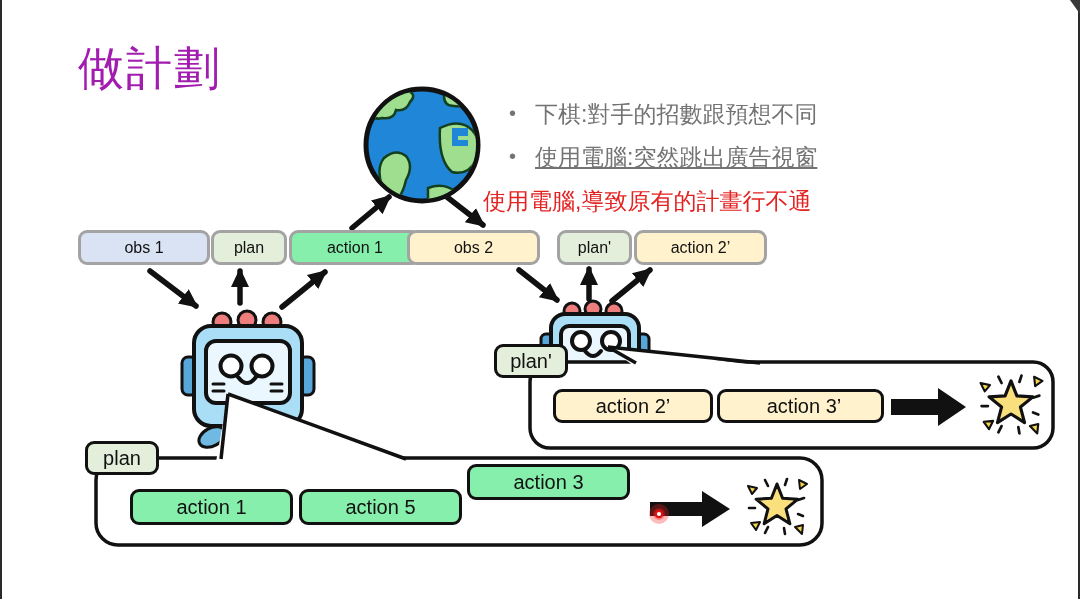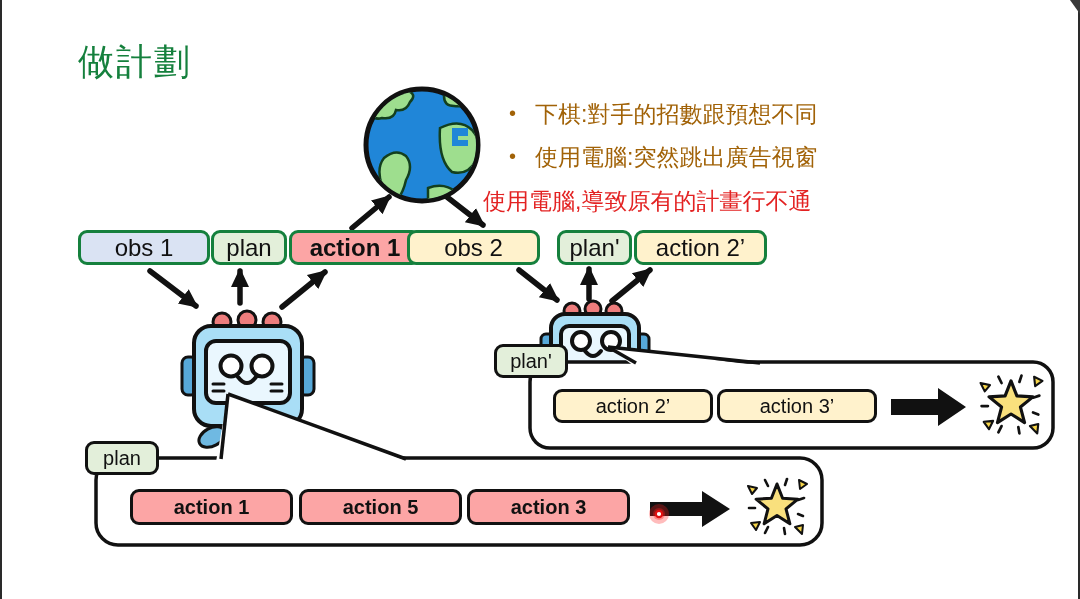--- a/index.html
+++ b/index.html
@@ -7,41 +7,41 @@
     width:1080px;height:599px;position:relative;background:#ffffff;
     font-family:"Liberation Sans","DejaVu Sans",sans-serif;
     overflow:hidden;color:#141414;
   }
   .edge{position:absolute;top:0;bottom:0;width:2px;background:#2a2a2a;}
   .edge.left{left:0;}
   .edge.right{right:0;}
   .corner-mark{position:absolute;right:0;top:0;width:10px;height:14px;background:#3a3a3a;
     clip-path:polygon(100% 0,0 0,100% 100%);}
   .title{
-    position:absolute;left:78px;top:38px;font-size:36px;letter-spacing:2px;color:#15803d;
+    position:absolute;left:78px;top:38px;font-size:46px;letter-spacing:2px;color:#a21caf;
   }
-  .bullet-line{position:absolute;font-size:23px;color:#a16207;white-space:nowrap;}
+  .bullet-line{position:absolute;font-size:23px;color:#737373;white-space:nowrap;}
   .bullet-dot{display:inline-block;width:26px;font-size:20px;vertical-align:2px;}
   .warning-line{position:absolute;left:483px;top:186px;font-size:23px;color:#e32222;white-space:nowrap;}
   .seq-box{
-    position:absolute;height:29px;border:3px solid #15803d;border-radius:9px;
+    position:absolute;height:29px;border:3px solid #a3a3a3;border-radius:9px;
     display:flex;align-items:center;justify-content:center;
-    font-size:24px;color:#111;box-sizing:content-box;top:230px;white-space:nowrap;
+    font-size:16px;color:#111;box-sizing:content-box;top:230px;white-space:nowrap;
   }
   .tag-box{
     position:absolute;border:3px solid #111;border-radius:9px;height:28px;width:68px;
     display:flex;align-items:center;justify-content:center;font-size:20px;color:#111;
   }
   .chip{
     position:absolute;border:3px solid #111;border-radius:9px;
     display:flex;align-items:center;justify-content:center;font-size:20px;color:#111;
   }
   .c-blue{background:#dae3f3;}
   .c-green{background:#e3efda;}
-  .c-salmon{background:#fca5a5;font-weight:bold;}
+  .c-salmon{background:#86efac;}
   .c-cream{background:#fff2cc;}
   svg{position:absolute;left:0;top:0;}
 </style>
 </head>
 <body>
 
 <svg width="1080" height="599" viewBox="0 0 1080 599">
   <defs>
     <marker id="ah" markerUnits="userSpaceOnUse" markerWidth="22" markerHeight="22" refX="16" refY="10" orient="auto">
       <path d="M0,1 L19,10 L0,19 Z" fill="#111"></path>
@@ -154,32 +154,32 @@
 
 <div class="edge left"></div>
 <div class="edge right"></div>
 <div class="corner-mark"></div>
 
 <div class="title">做計劃</div>
 
 <div class="bullet-line" style="left:509px;top:99px;">
   <span class="bullet-dot">•</span><span>下棋:對手的招數跟預想不同</span>
 </div>
-<div class="bullet-line" style="left:509px;top:142px;">
+<div class="bullet-line" style="left:509px;top:142px;text-decoration:underline;">
   <span class="bullet-dot">•</span><span>使用電腦:突然跳出廣告視窗</span>
 </div>
 <div class="warning-line">使用電腦,導致原有的計畫行不通</div>
 
 <div class="seq-box c-blue" style="left:78px;width:126px;">obs 1</div>
 <div class="seq-box c-green" style="left:211px;width:70px;">plan</div>
 <div class="seq-box c-salmon" style="left:289px;width:126px;">action 1</div>
 <div class="seq-box c-cream" style="left:407px;width:127px;">obs 2</div>
 <div class="seq-box c-green" style="left:557px;width:69px;">plan'</div>
 <div class="seq-box c-cream" style="left:634px;width:127px;">action 2’</div>
 
 <div class="tag-box c-green" style="left:494px;top:344px;">plan'</div>
 <div class="chip c-cream" style="left:553px;top:389px;width:154px;height:28px;">action 2’</div>
-<div class="chip c-cream" style="left:717px;top:389px;width:154px;height:28px;">action 3’</div>
+<div class="chip c-cream" style="left:717px;top:389px;width:154px;height:28px;padding-left:7px;">action 3’</div>
 
 <div class="tag-box c-green" style="left:85px;top:441px;">plan</div>
 <div class="chip c-salmon" style="left:130px;top:489px;width:157px;height:30px;">action 1</div>
 <div class="chip c-salmon" style="left:299px;top:489px;width:157px;height:30px;">action 5</div>
-<div class="chip c-salmon" style="left:467px;top:489px;width:157px;height:30px;">action 3</div>
+<div class="chip c-salmon" style="left:467px;top:464px;width:157px;height:30px;">action 3</div>
 
 </body></html>

